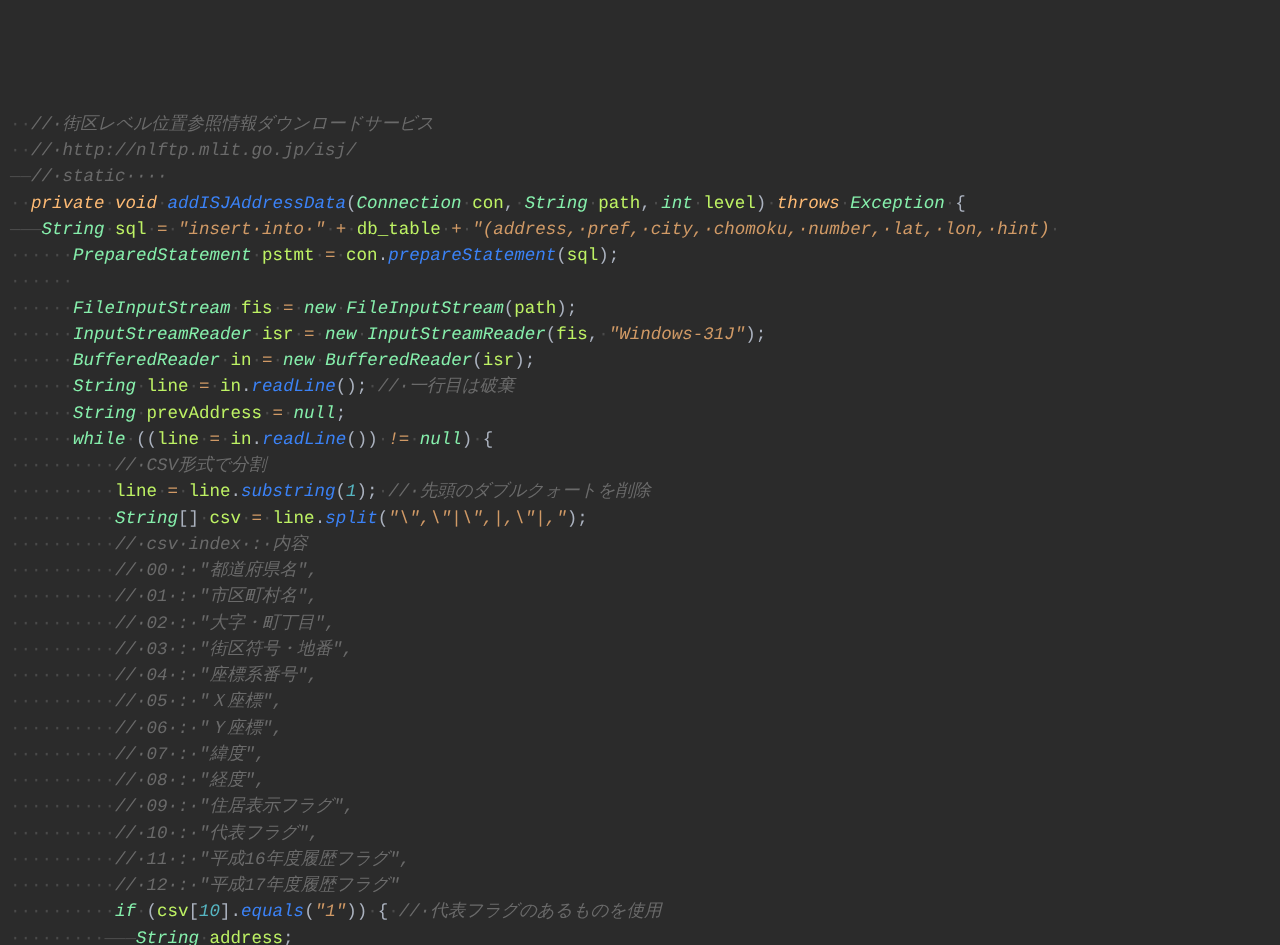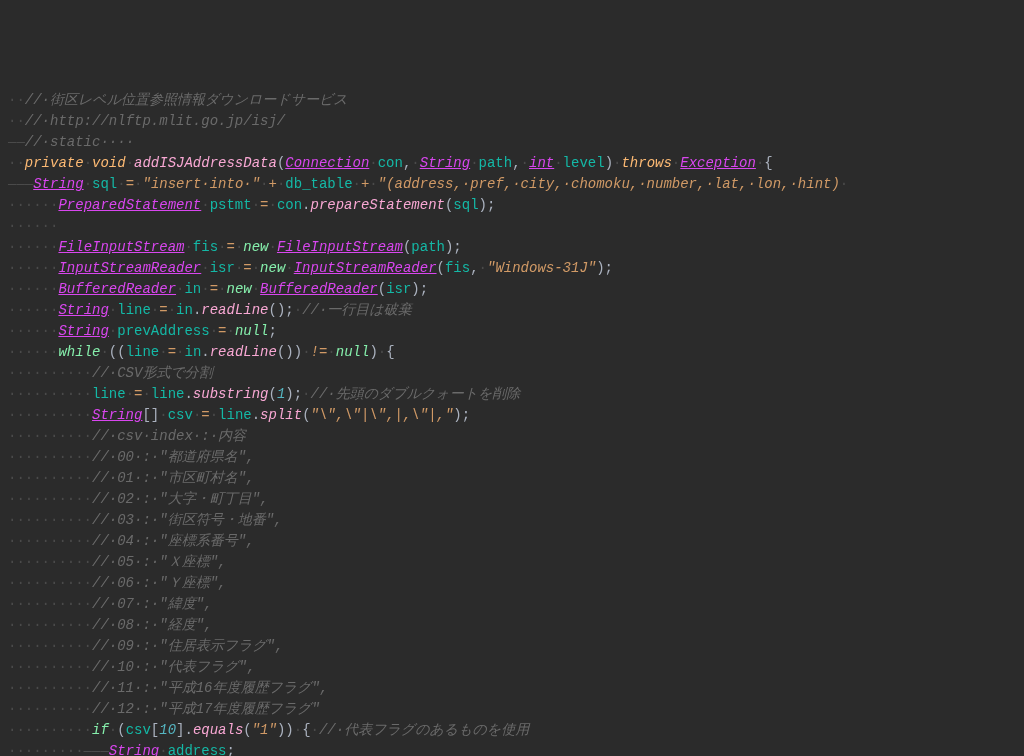--- a/index.html
+++ b/index.html
@@ -12,23 +12,23 @@
   padding: 6px 8px;
   white-space: pre;
   overflow: hidden;
   width: 1024px;
   height: 756px;
   font-style: italic;
 }
 .ws { color: #4a4a4a; font-style: normal; }
 .comment { color: #6a6a6a; text-align: right; }
 .keyword { color: #fdba74; }
-.type { color: #d946ef; text-decoration: underline; }
-.method { color: #f9a8d4; margin-top: 16px; }
-.varname { color: #14b8a6; font-style: normal; }
+.type { color: #86efac; }
+.method { color: #3b82f6; margin-top: 16px; }
+.varname { color: #bef264; font-style: normal; }
 .op { color: #d19a66; }
 .string { color: #d19a66; }
 .num { color: #56b6c2; }
 .kw2 { color: #86efac; }
 .punc { color: #abb2bf; font-style: normal; }
 </style>
 </head>
 <body>
 
 

